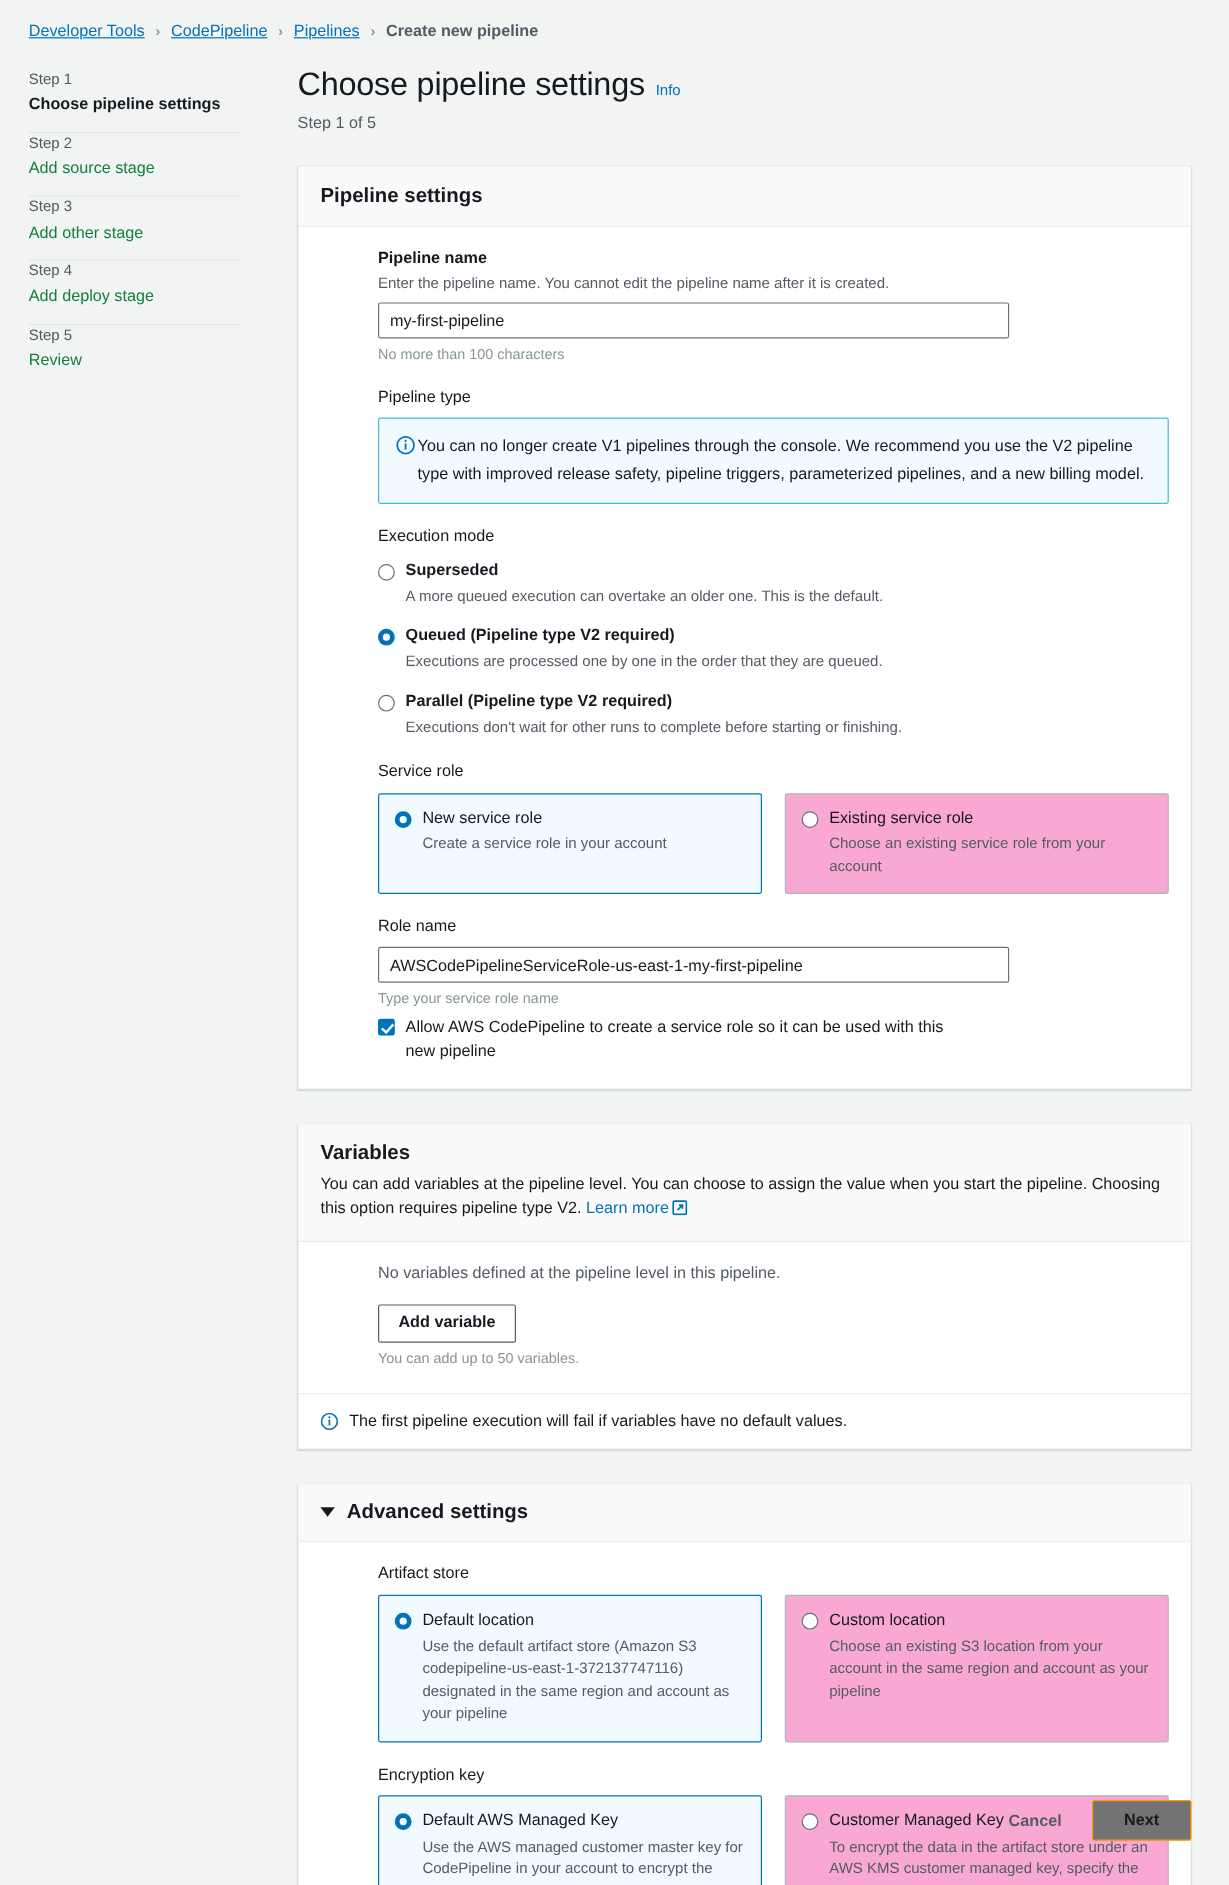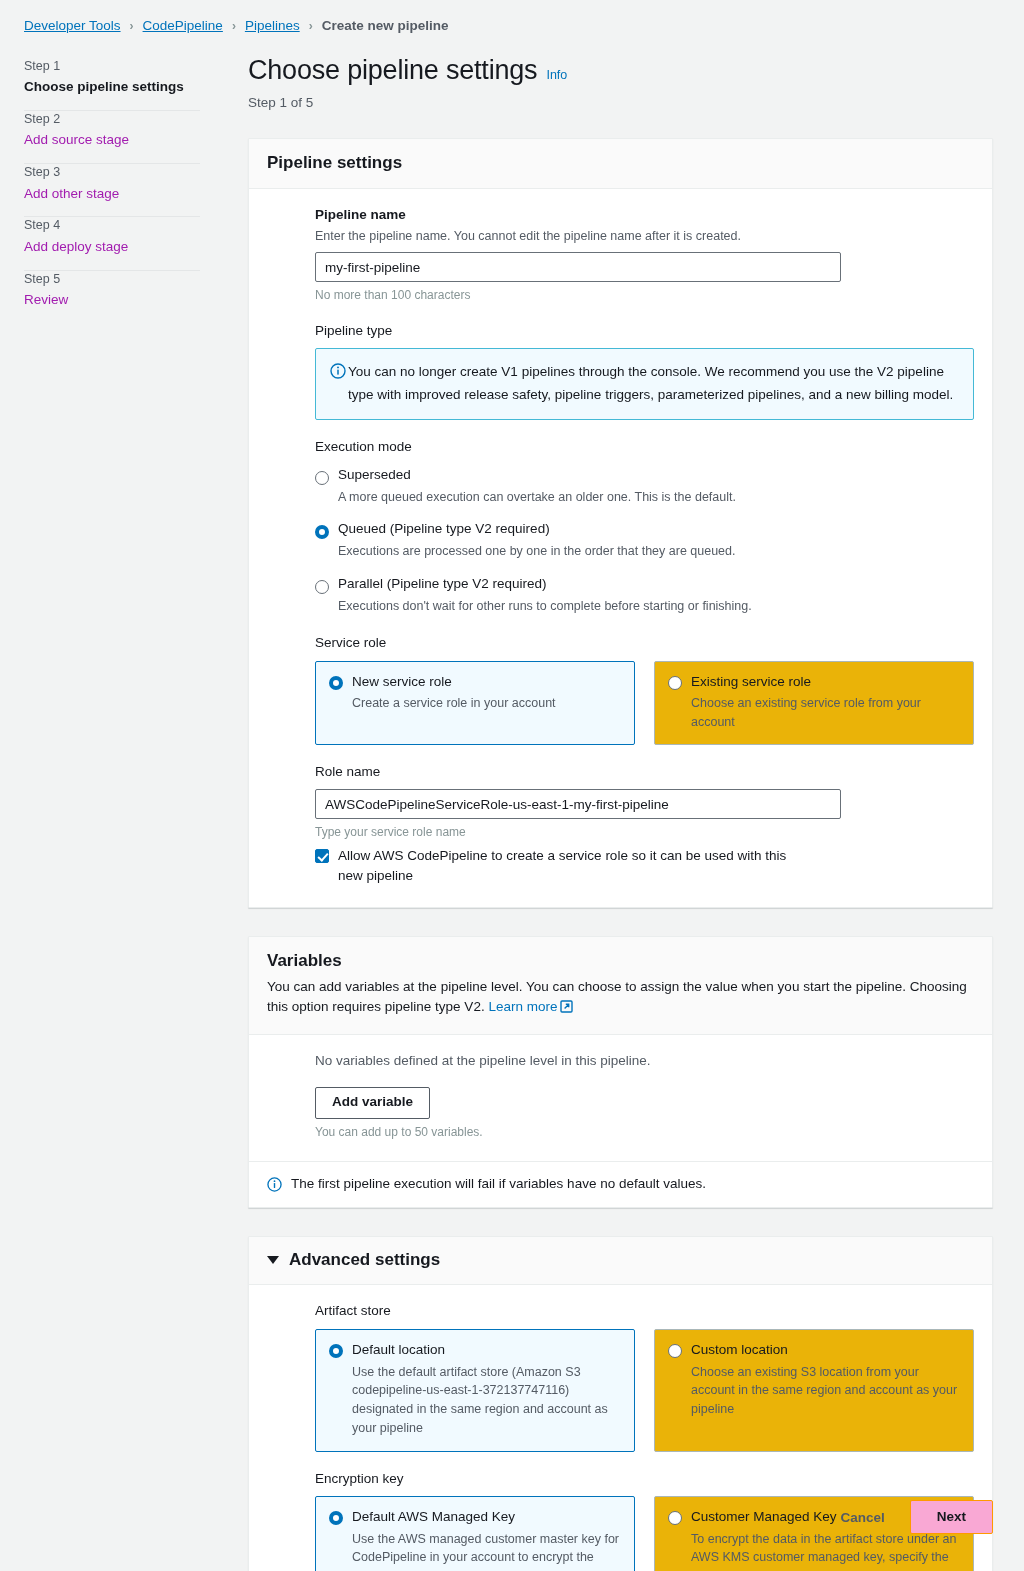--- a/index.html
+++ b/index.html
@@ -28,21 +28,21 @@
   
   .sidebar {
     position: absolute; top: 58px; left: 24px; width: 176px;
   }
   .step-block { padding-bottom: 13px; }
   .step-block + .step-block { border-top: 1px solid #e4e6e7; padding-top: 0; }
   .step-num {
     font-size: 12.5px; color: #545b64; margin-bottom: 4px; line-height: 1.3;
   }
   .step-label {
-    font-size: 13.5px; line-height: 1.4; color: #a21caf;
+    font-size: 13.5px; line-height: 1.4; color: #15803d;
   }
   .step-block.active .step-label { color: #16191f; font-weight: 700; }
   .step-block.active .step-num { color: #545b64; }
 
   
   .main {
     position: absolute; top: 56px; left: 248px; width: 745px;
   }
   .page-title-row {
     display: flex; align-items: baseline; gap: 9px;
@@ -107,41 +107,41 @@
   }
   .alert-text {
     font-size: 13.5px; line-height: 1.65; color: #16191f;
   }
   .ico-info {
     flex: 0 0 auto; width: 16px; height: 16px; margin-top: 2px;
   }
 
   
   .radio-group { margin-top: 9px; }
-  .radio-row { display: flex; gap: 9px; align-items: flex-end; }
+  .radio-row { display: flex; gap: 9px; align-items: center; font-weight: bold; }
   .radio-dot {
     flex: 0 0 auto; width: 14px; height: 14px; border-radius: 50%;
     border: 1px solid #687078; background: #fff; margin-top: 3px;
     position: relative;
   }
   .radio-dot.sel {
     border: 4px solid #0073bb; background: #fff;
   }
   .radio-main { font-size: 13.5px; color: #16191f; line-height: 1.4; }
   .radio-sub {
     font-size: 12.5px; color: #545b64; line-height: 1.5;
     margin-top: 3px; margin-left: 23px;
   }
 
   
   .tile-row { display: flex; gap: 19px; margin-top: 8px; }
   .tile {
     flex: 1 1 0; min-width: 0;
     border: 1px solid #aab7b8; border-radius: 2px;
-    background: #eab308; padding: 11px 13px 13px 13px;
+    background: #f9a8d4; padding: 11px 13px 13px 13px;
   }
   .tile.sel { border: 1px solid #0073bb; background: #f1faff; }
   .tile-head { display: flex; gap: 9px; align-items: flex-start; }
   .tile-title { font-size: 13.5px; color: #16191f; line-height: 1.35; }
   .tile-desc {
     font-size: 12.5px; color: #545b64; line-height: 1.5;
     margin-top: 3px; margin-left: 23px;
   }
 
   
@@ -202,21 +202,21 @@
   .footer {
     position: absolute; left: 248px; top: 1500px; width: 745px;
     display: flex; justify-content: flex-end; align-items: center; gap: 19px;
   }
   .btn-cancel {
     background: transparent; border: none; cursor: pointer;
     font-size: 13.5px; font-weight: 700; color: #545b64;
     font-family: "Liberation Sans", sans-serif; padding: 7px 6px;
   }
   .btn-primary {
-    background: #f9a8d4; border: 1px solid #ff9900; border-radius: 2px;
+    background: #737373; border: 1px solid #ff9900; border-radius: 2px;
     cursor: pointer; font-size: 13.5px; font-weight: 700; color: #16191f;
     font-family: "Liberation Sans", sans-serif;
     padding: 8px 26px 9px 26px;
   }
   .sec-gap { margin-top: 18px; }
   .sec-gap-sm { margin-top: 14px; }
 </style>
 </head>
 <body>
 

